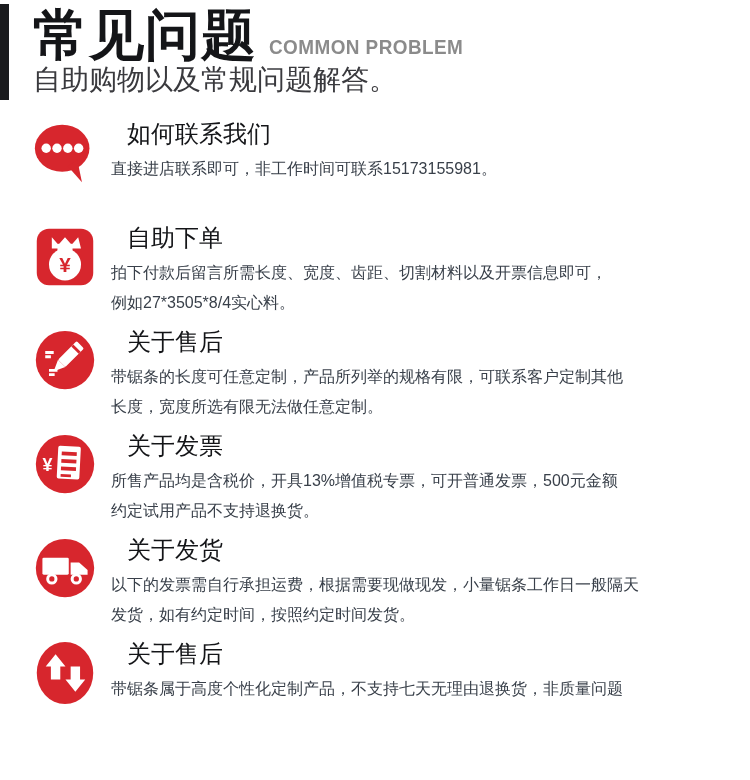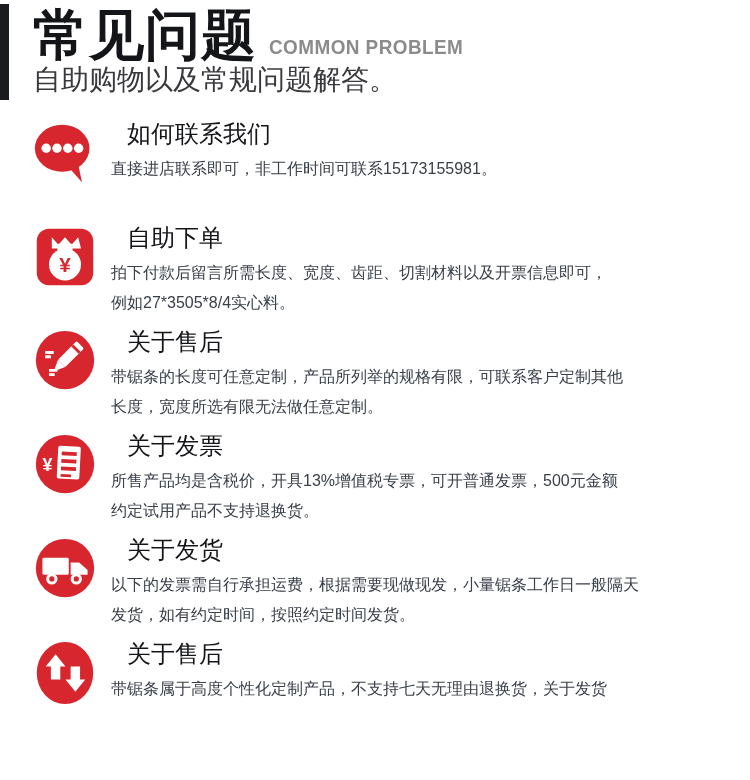--- a/index.html
+++ b/index.html
@@ -179,18 +179,18 @@
     <div class="faq-item">
       <span class="faq-icon">
         <svg viewBox="0 0 68 68">
           <ellipse cx="34" cy="34" rx="30" ry="33" fill="#d7262d"></ellipse>
           <path d="M24 14 L34.5 27 H29 V41 H19 V27 H13.5 Z" fill="#ffffff"></path>
           <path d="M45 54 L55.5 41 H50 V27 H40 V41 H34.5 Z" fill="#ffffff"></path>
         </svg>
       </span>
       <div class="faq-text">
         <div class="faq-title">关于售后</div>
-        <div class="faq-line">带锯条属于高度个性化定制产品，不支持七天无理由退换货，关于发货</div>
+        <div class="faq-line">带锯条属于高度个性化定制产品，不支持七天无理由退换货，非质量问题</div>
       </div>
     </div>
 
   </div>
 </div>
 
 </body></html>

